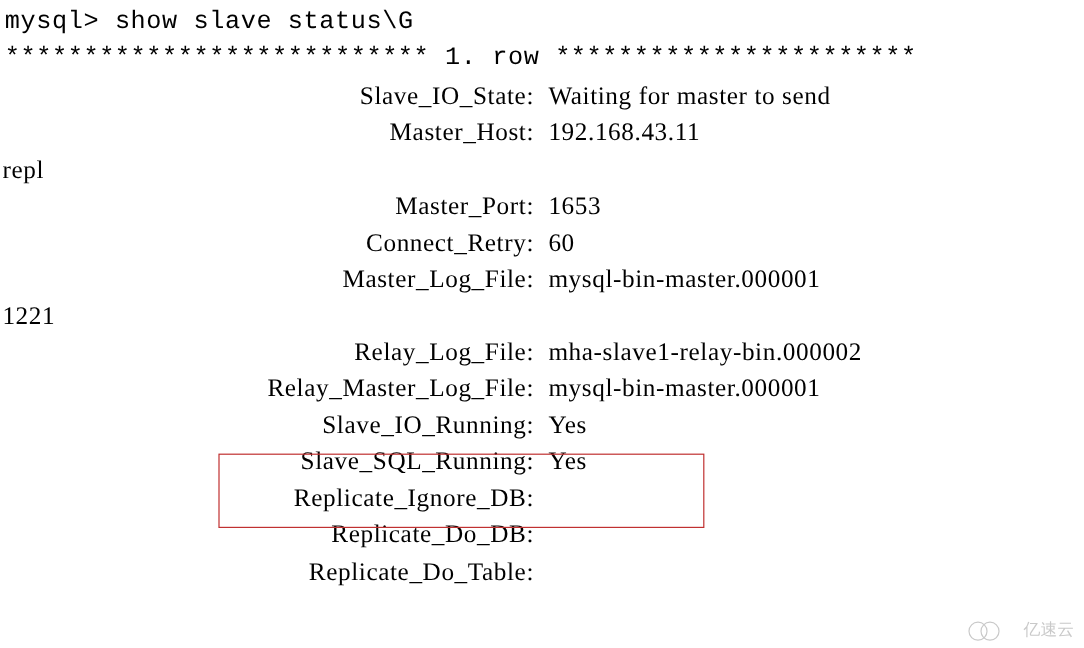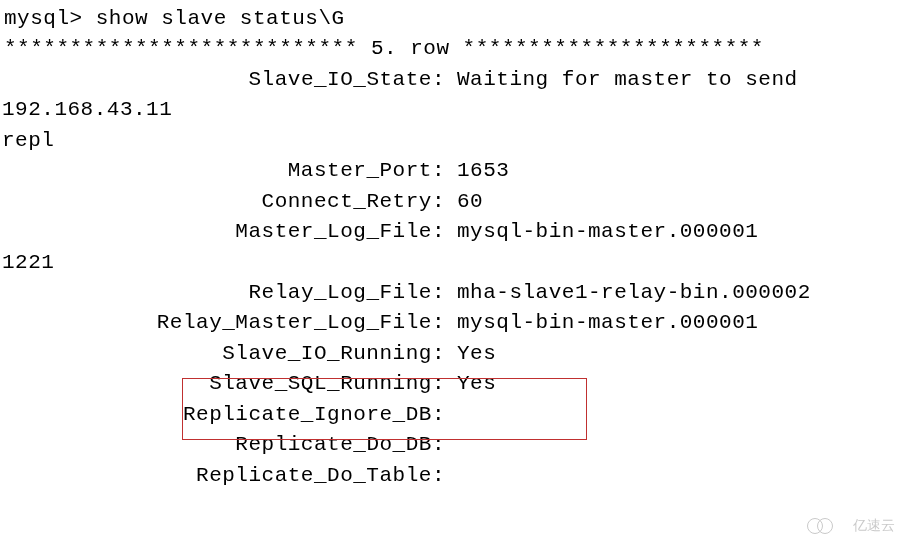--- a/index.html
+++ b/index.html
@@ -18,20 +18,21 @@
       overflow: hidden;
       width: 903px;
       height: 540px;
       position: relative;
     }
     .terminal {
       letter-spacing: 0.5px;
     }
     .row {
       display: flex;
+      font-family: Liberation Serif, serif;
     }
     .label {
       width: 455px;
       text-align: right;
       padding-right: 12px;
     }
     .value {
       text-align: center;
     }
     .command-line {
@@ -84,29 +85,30 @@
 
 <div class="terminal">
 
   <div class="command-line">
     <span>mysql&gt;</span>
     <span>show slave status\G</span>
   </div>
 
   <div class="separator-row">
     <span>***************************</span>
-    <span>5. row</span>
+    <span>1. row</span>
     <span>***********************</span>
   </div>
 
   <div class="row">
     <div class="label">Slave_IO_State:</div>
     <div class="value">Waiting for master to send</div>
   </div>
   <div class="row">
+    <div class="label">Master_Host:</div>
     <div class="value">192.168.43.11</div>
   </div>
   <div class="row">
     <div class="value">repl</div>
   </div>
   <div class="row">
     <div class="label">Master_Port:</div>
     <div class="value">1653</div>
   </div>
   <div class="row">

